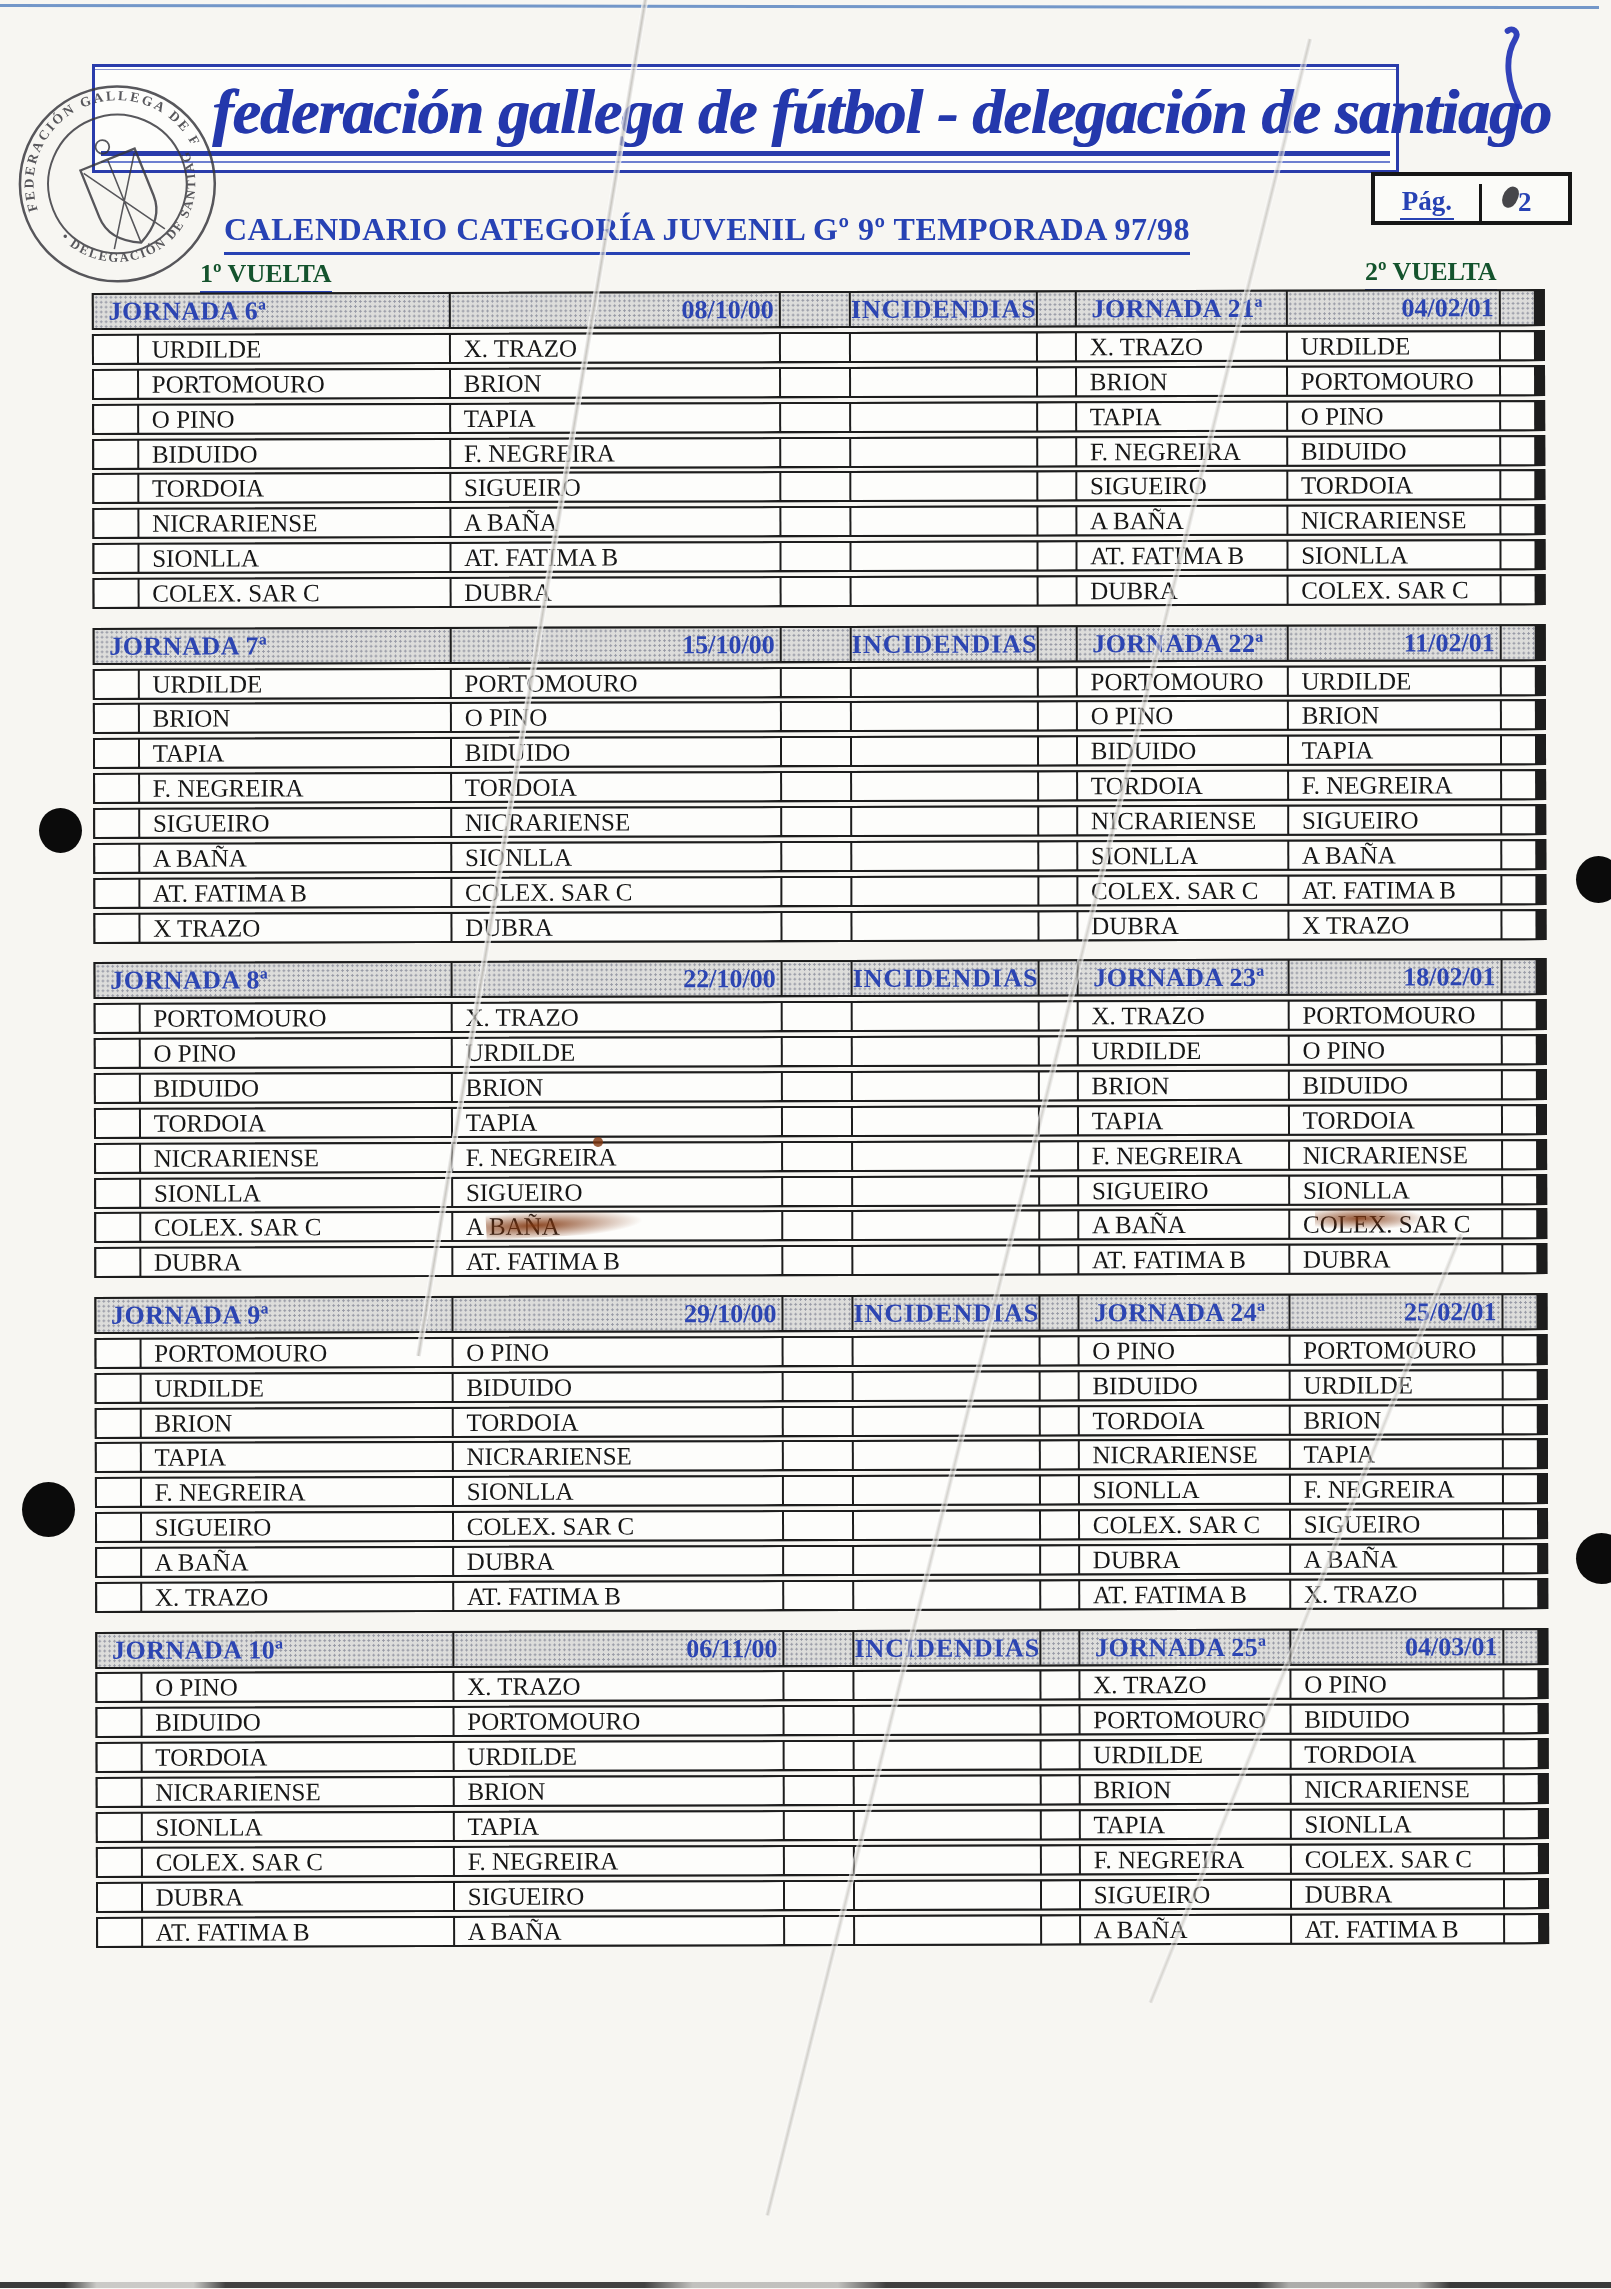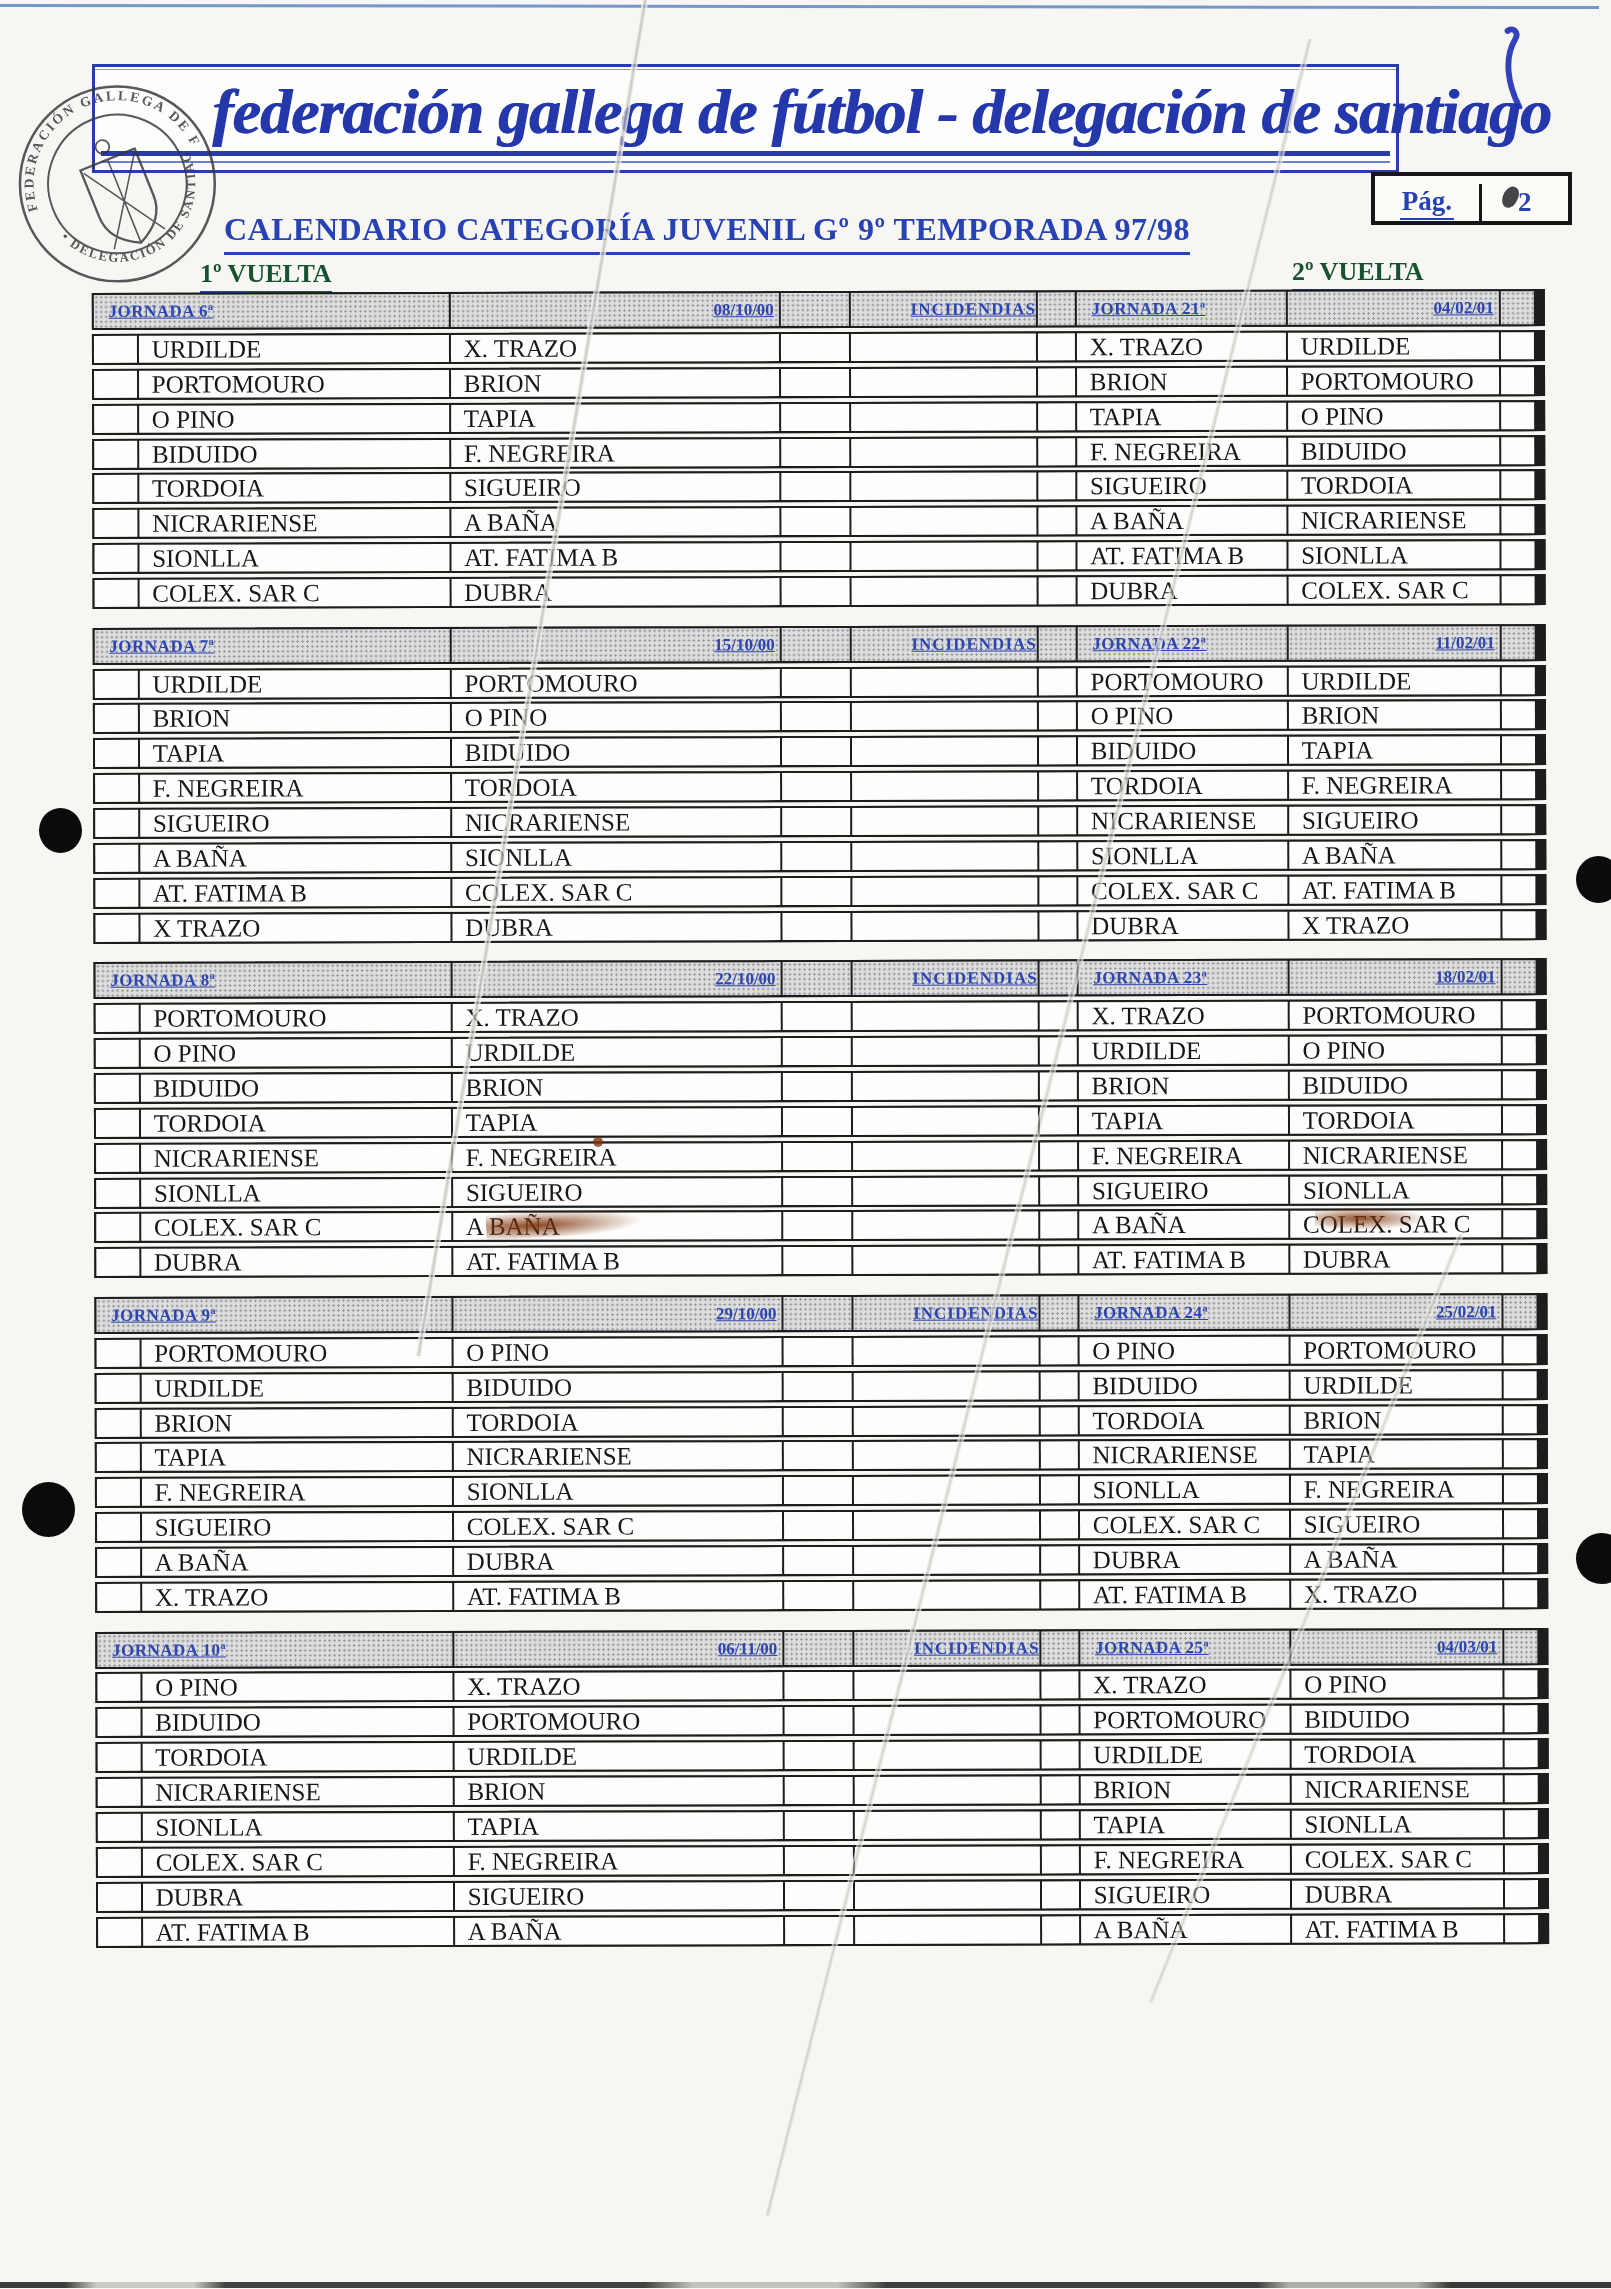--- a/index.html
+++ b/index.html
@@ -25,33 +25,33 @@
           font-size:27px;font-weight:bold;color:#2742b4;margin-top:8px;}
   .pagbox .pcell.lab span{border-bottom:2.9px solid #2742b4;padding:0 2px 1px;}
   .pagbox .pcell.num{flex:1;border-left:3.9px solid #161616;position:relative;}
   .pag-smudge{position:absolute;left:21.5px;top:2px;width:14.6px;height:21.5px;background:rgba(25,25,30,.8);
           border-radius:60% 40% 55% 45%;transform:rotate(18deg);}
   
   .title{left:224px;top:211px;font-size:32px;font-weight:bold;color:#2742b4;letter-spacing:0.5px;
          border-bottom:3.9px solid #2742b4;padding-bottom:3.9px;white-space:nowrap;}
   .vuelta{font-size:26px;font-weight:bold;color:#14532d;border-bottom:2.9px solid #2742b4;padding-bottom:2px;white-space:nowrap;}
   .v1{left:200px;top:259px;}
-  .v2{left:1292px;top:257px;}
+  .v2{left:1365px;top:257px;}
   
   .tables{left:94px;top:291px;width:1453px;transform:rotate(-.15deg);}
   .block{margin-bottom:18.5px;}
   .trow{display:grid;grid-template-columns:43px 310px 328px 68px 185px 37px 209px 211px 33px;
         gap:2px;background:#1d1d1d;border:2px solid #1d1d1d;margin-top:3.9px;}
   .thead{margin-top:0;}
   .cell{background:#fdfdfb;height:27px;line-height:27px;font-size:25px;color:#171717;
         white-space:nowrap;overflow:hidden;}
-  .thead .cell{height:33px;line-height:33px;font-weight:bold;color:#2c45b2;font-size:17px;
+  .thead .cell{height:33px;line-height:33px;font-weight:bold;color:#2c45b2;font-size:26px;
         background-color:#dddddb;
         background-image:radial-gradient(rgba(85,90,115,.5) 1px, transparent 1.2px);
-        background-size:4.9px 4.9px;text-decoration:underline;}
+        background-size:4.9px 4.9px;}
   .cell.team{padding:0 3.9px 0 12.7px;}
   .cell.jor{padding-left:14.6px;letter-spacing:0.5px;}
   .cell.date{text-align:right;padding-right:5px;}
   .cell.inc{text-align:right;letter-spacing:1px;}
   .sp2{grid-column:span 2;}
   
   .crease{background:linear-gradient(90deg,rgba(255,255,255,.9),rgba(175,172,165,.65),rgba(255,255,255,.9));
           width:5.9px;transform-origin:top center;pointer-events:none;}
   .hole{background:#0b0b0b;border-radius:50%;}
   .stain{pointer-events:none;}

